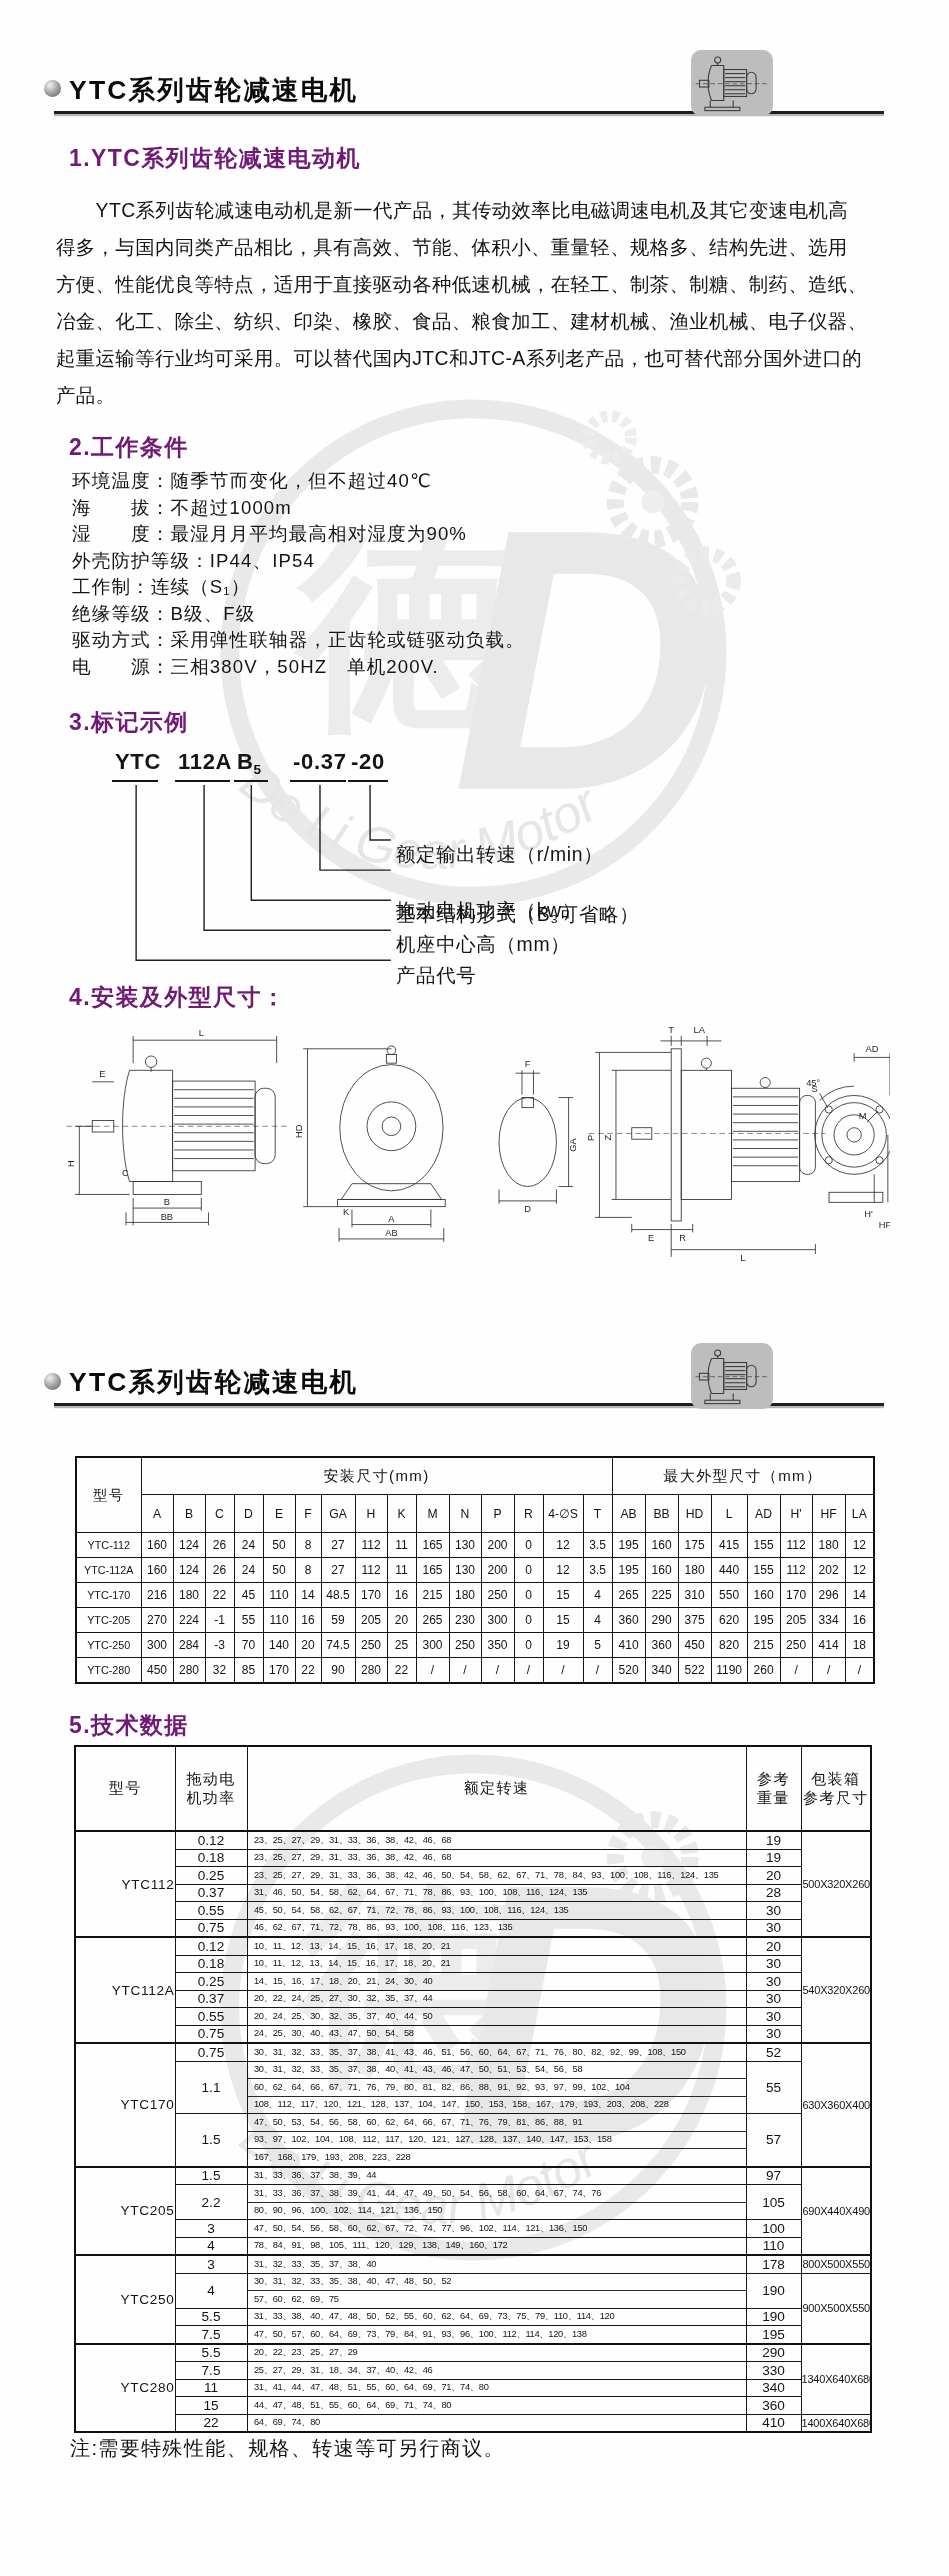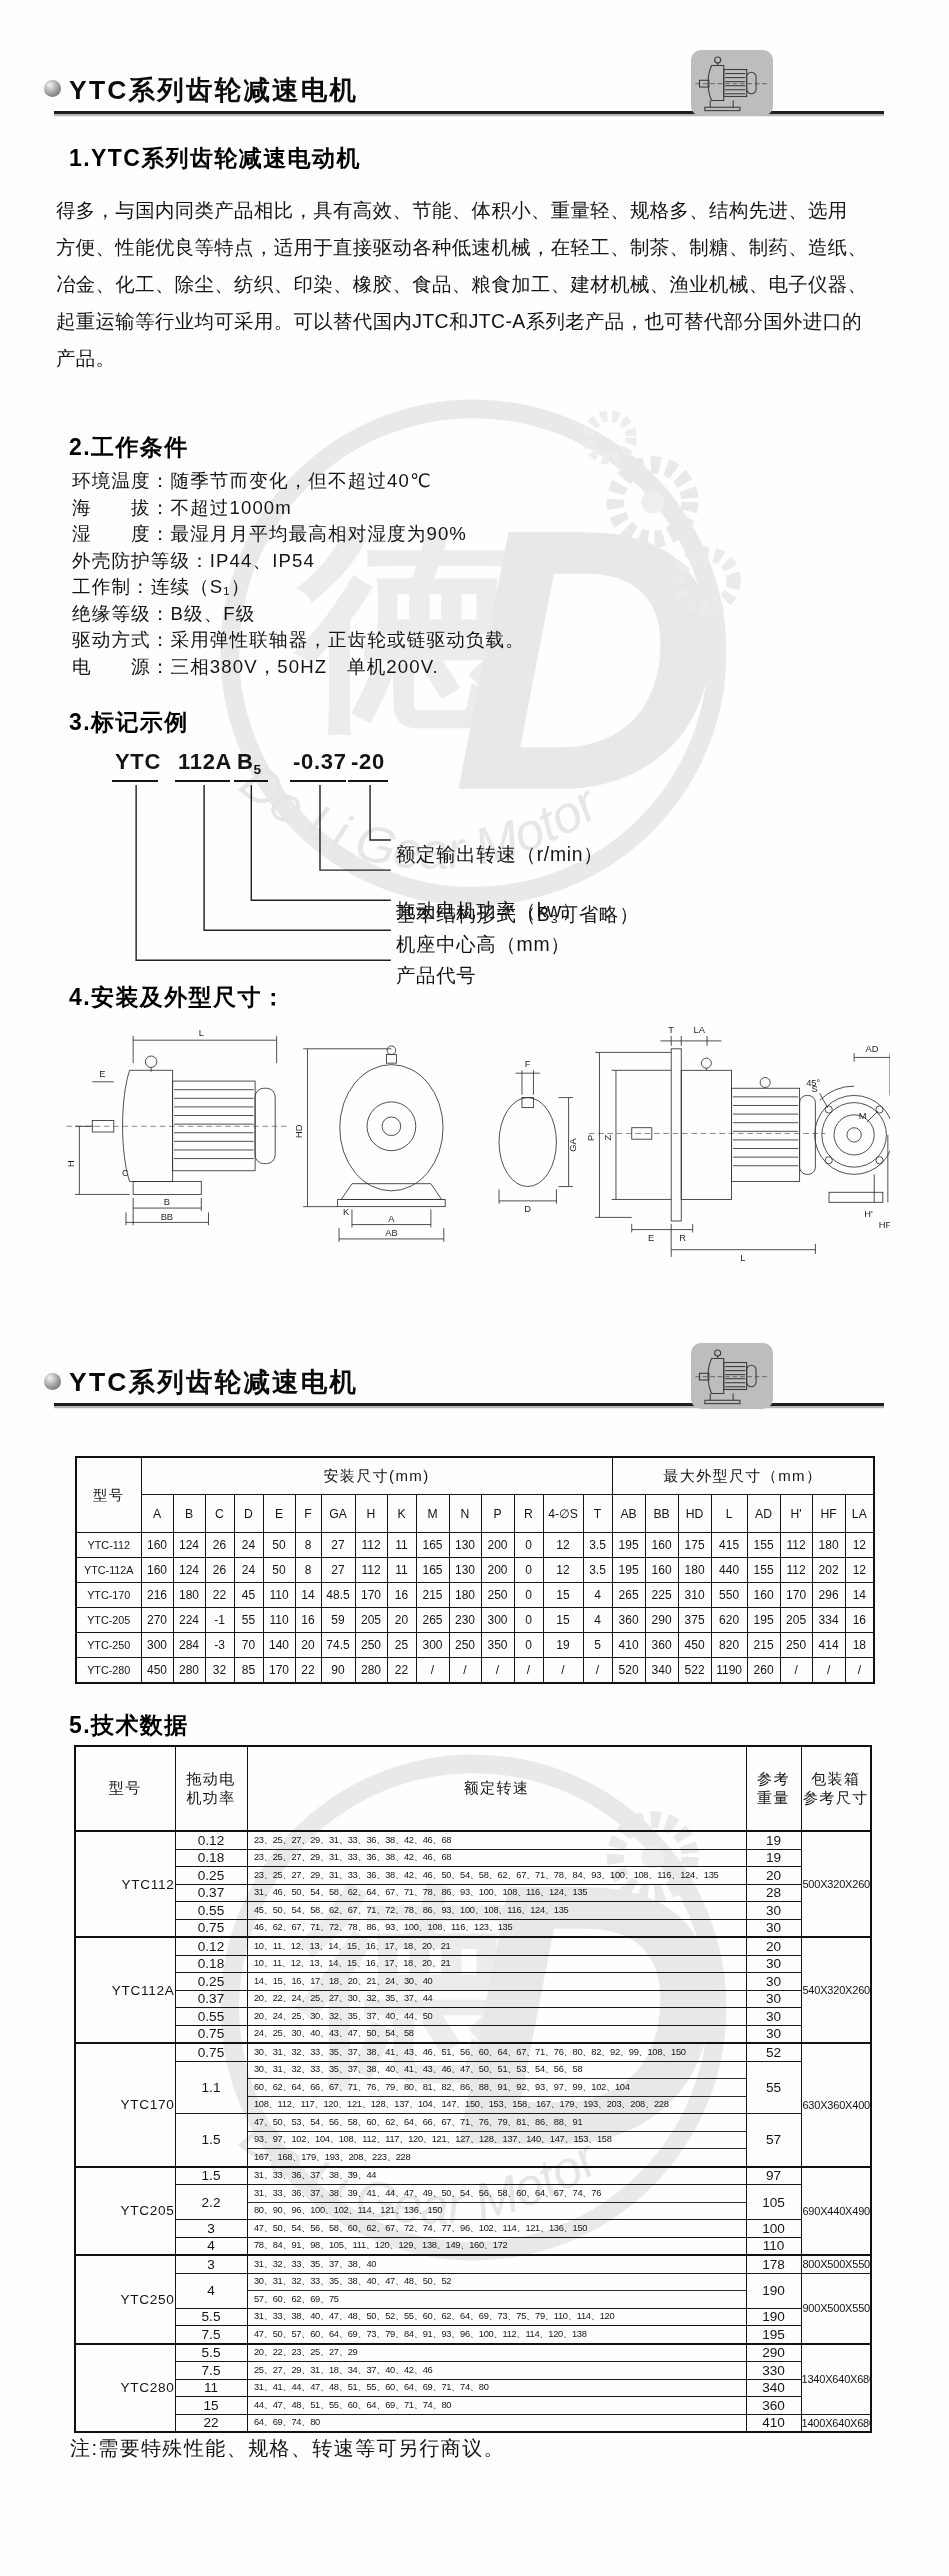--- a/index.html
+++ b/index.html
@@ -9,21 +9,21 @@
   .abs{position:absolute;}
 
   
   .hdr-bullet{position:absolute;width:16.5px;height:16.5px;border-radius:50%;
       background:radial-gradient(circle at 35% 30%, #f2f2f2, #9a9a9a 55%, #5f5f5f);z-index:3;}
   .hdr-title{position:absolute;font-size:26.5px;font-weight:bold;letter-spacing:2.2px;color:#0b0b0b;z-index:3;white-space:nowrap;}
   .hdr-rule{position:absolute;left:54px;width:830px;height:2.9px;background:#1e1e1e;box-shadow:0 2.2px 0 #b5b5b5;z-index:1;}
   .badge{position:absolute;left:691px;width:82px;height:66px;background:#bdbdbd;border-radius:10px;z-index:4;
          display:flex;align-items:center;justify-content:center;}
 
-  .sec-h{position:absolute;left:69px;font-size:23px;font-weight:bold;letter-spacing:1.4px;color:#000000;white-space:nowrap;z-index:2;}
+  .sec-h{position:absolute;left:69px;font-size:23px;font-weight:bold;letter-spacing:1.4px;color:#701a75;white-space:nowrap;z-index:2;}
 
   .intro{position:absolute;left:56px;top:192px;width:868px;z-index:2;}
   .intro div{height:37px;line-height:37px;font-size:19.4px;letter-spacing:0.4px;white-space:nowrap;}
 
   .conds{position:absolute;left:72px;top:468px;z-index:2;}
   .conds div{height:26.5px;line-height:26.5px;font-size:18.6px;letter-spacing:1.1px;white-space:nowrap;}
 
   .code-part{position:absolute;top:749px;font-size:22px;font-weight:bold;letter-spacing:0.7px;z-index:2;white-space:nowrap;}
   .code-part sub{font-size:13.6px;}
   .code-u{position:absolute;top:780px;height:2.2px;background:#161616;z-index:2;}
@@ -108,20 +108,21 @@
         <line x1="24" y1="72" x2="24" y2="82"></line>
           <line x1="58" y1="72" x2="58" y2="82"></line>
         <rect x="16" y="82" width="52" height="5"></rect>
         <line x1="2" y1="47" x2="110" y2="47" stroke-dasharray="7 4" stroke-width="1"></line>
       </g>
     </svg>
   </div>
 
   <div class="sec-h" style="top:143px;">1.YTC系列齿轮减速电动机</div>
   <div class="intro">
+    <div>　　YTC系列齿轮减速电动机是新一代产品，其传动效率比电磁调速电机及其它变速电机高</div>
     <div>得多，与国内同类产品相比，具有高效、节能、体积小、重量轻、规格多、结构先进、选用</div>
     <div>方便、性能优良等特点，适用于直接驱动各种低速机械，在轻工、制茶、制糖、制药、造纸、</div>
     <div>冶金、化工、除尘、纺织、印染、橡胶、食品、粮食加工、建材机械、渔业机械、电子仪器、</div>
     <div>起重运输等行业均可采用。可以替代国内JTC和JTC-A系列老产品，也可替代部分国外进口的</div>
     <div>产品。</div>
   </div>
 
   <div class="sec-h" style="top:432px;">2.工作条件</div>
   <div class="conds">
     <div>环境温度：随季节而变化，但不超过40℃</div>

